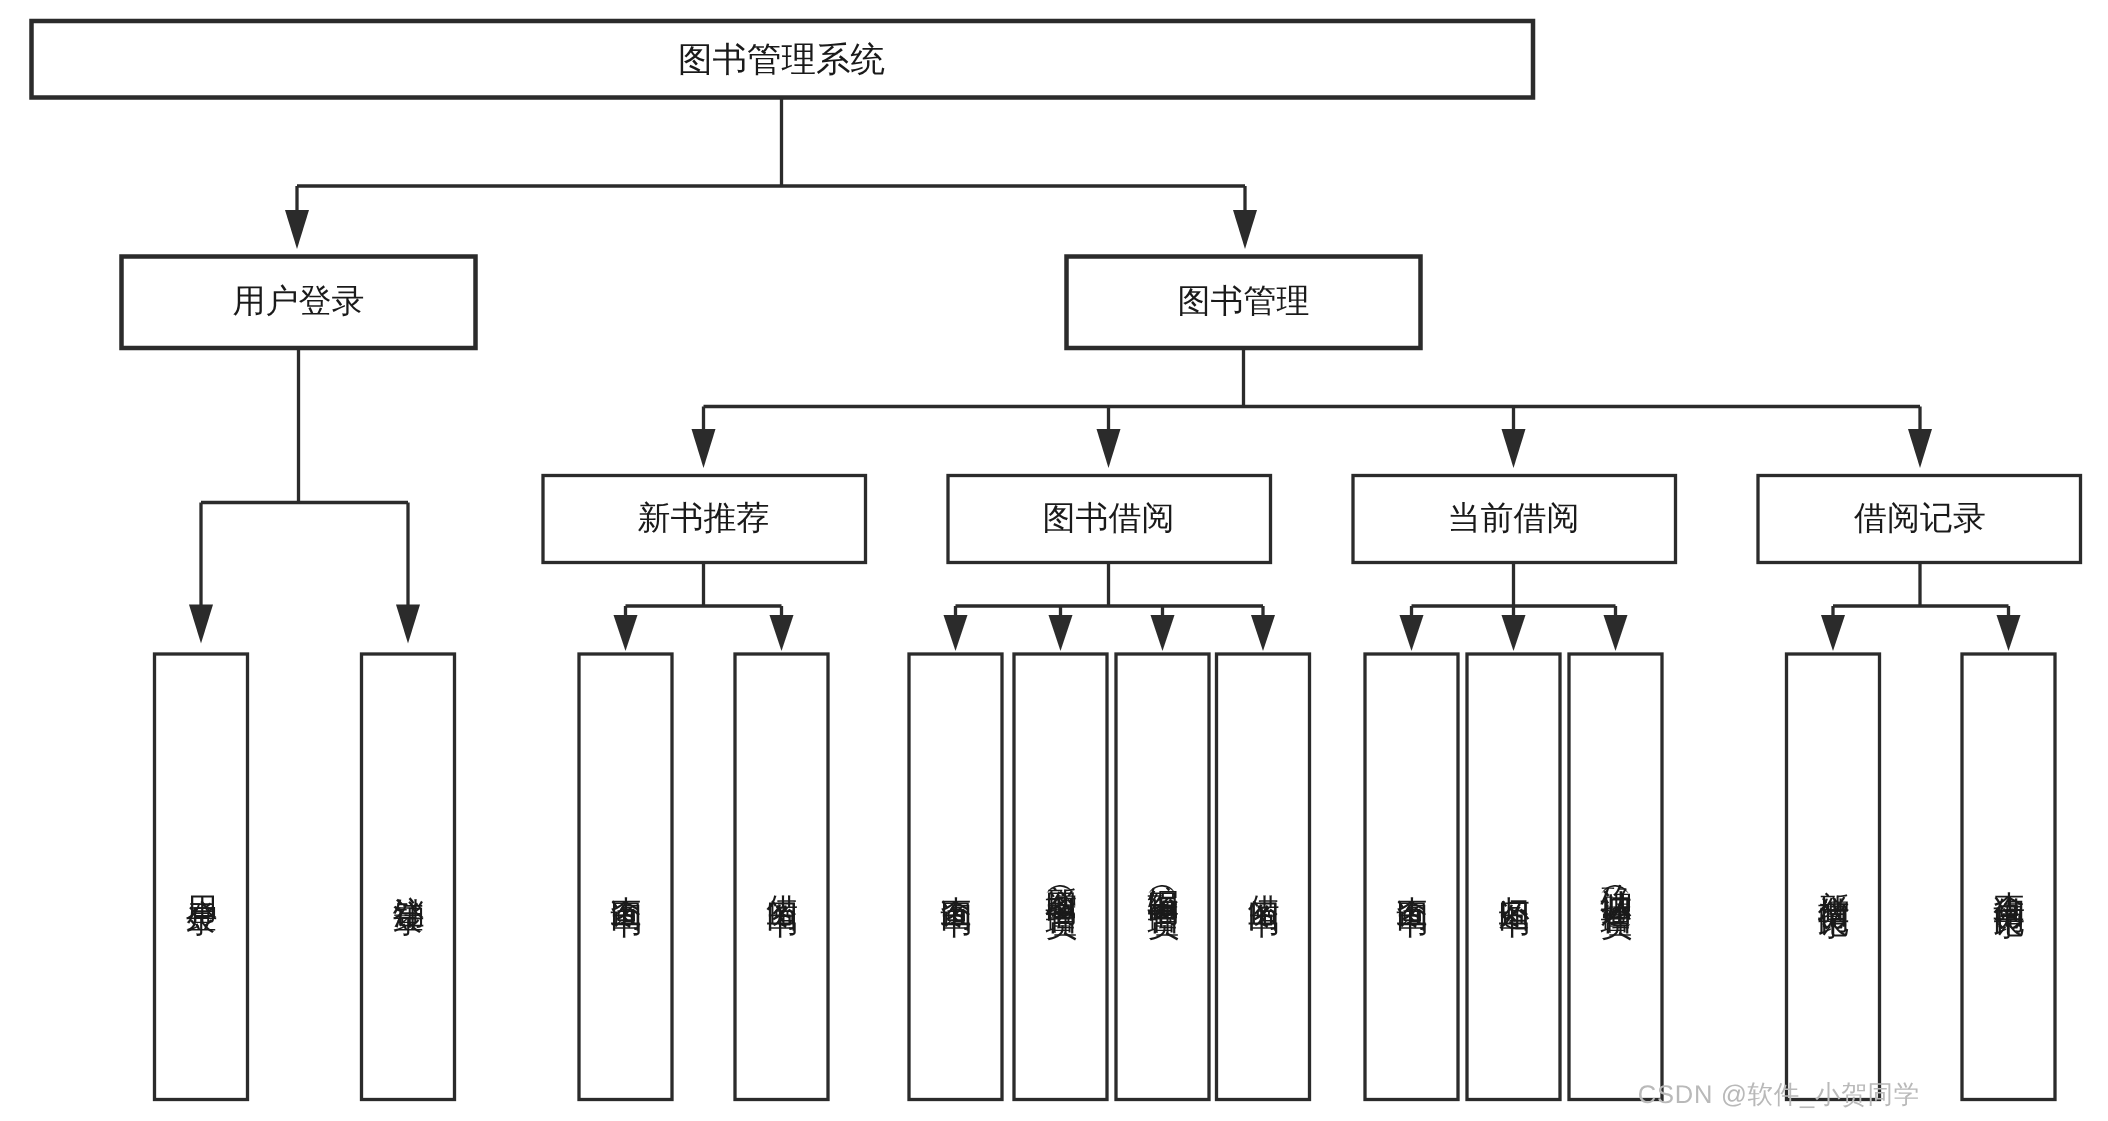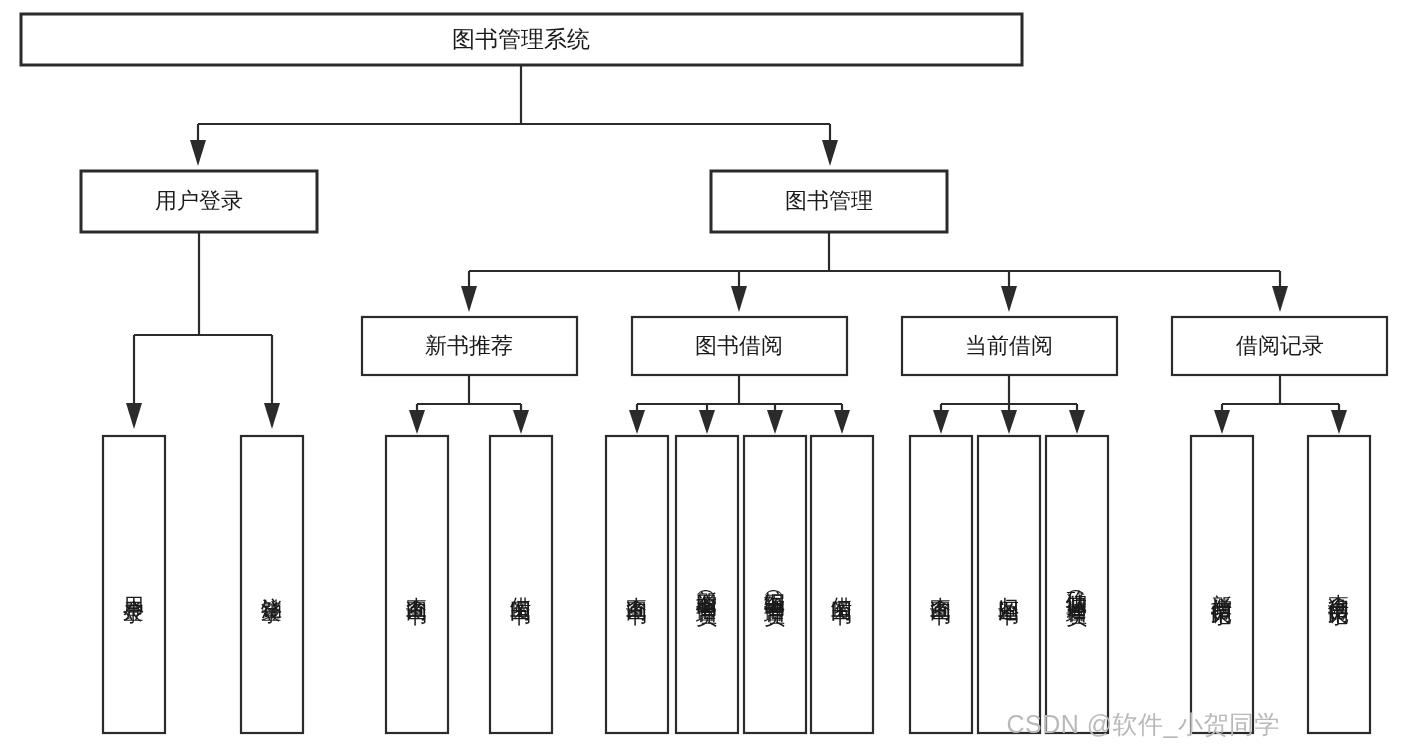--- a/index.html
+++ b/index.html
@@ -72,21 +72,21 @@
     letter-spacing: 2.5px;
     color: #1a1a1a;
     white-space: nowrap;
     text-align: center;
   }
   .watermark {
     position: absolute;
     right: 8px;
     bottom: 6px;
     font-family: "Liberation Sans", "DejaVu Sans", sans-serif;
-    font-size: 25px;
+    font-size: 17px;
     color: #b9b9b9;
     letter-spacing: 0.5px;
     white-space: nowrap;
   }
 </style>
 </head>
 <body>
 
 <div id="diagram-root">
 

